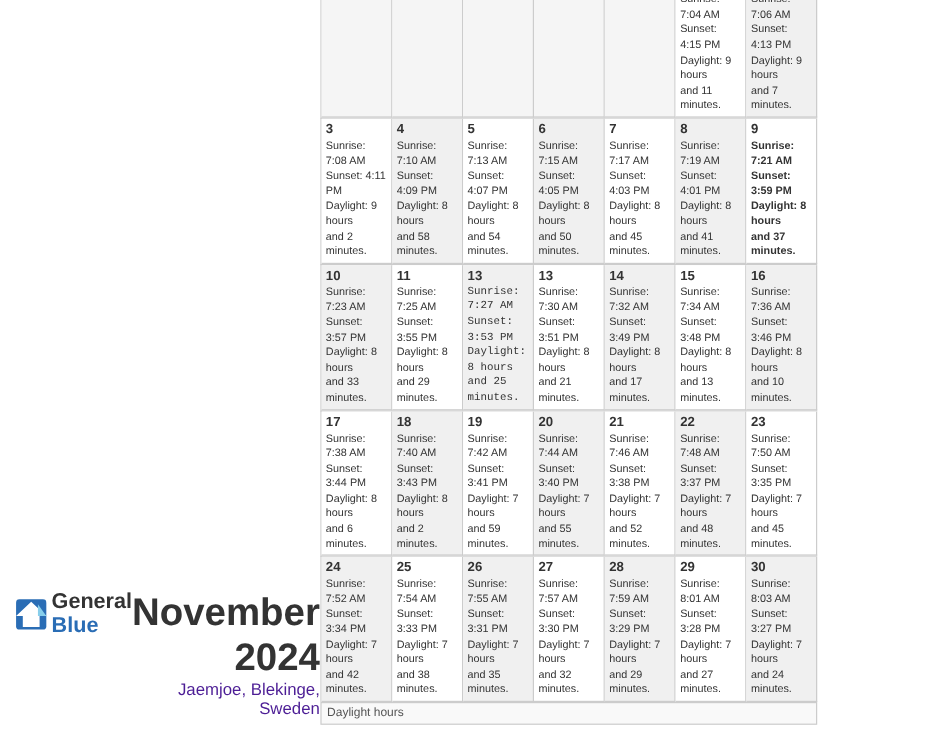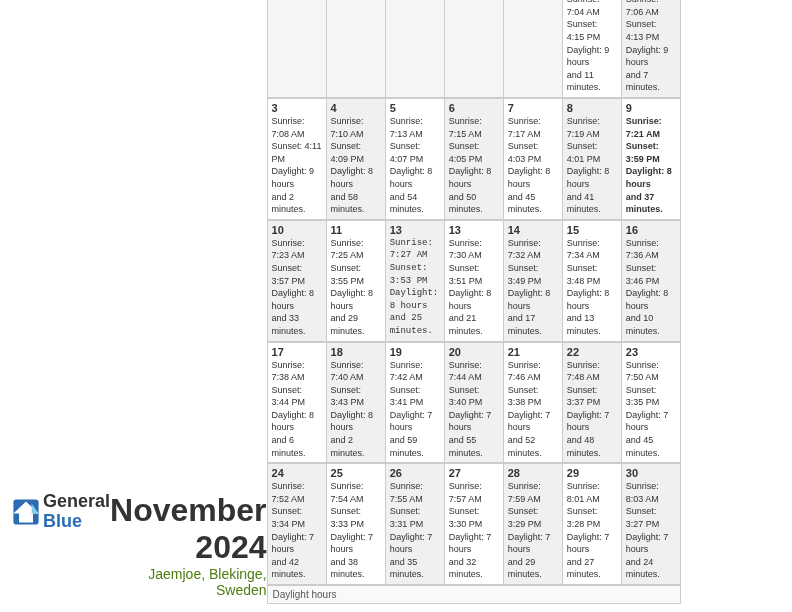--- a/index.html
+++ b/index.html
@@ -50,21 +50,21 @@
     .title-block {
       text-align: right;
     }
     .month-title {
       font-size: 32px;
       font-weight: bold;
       color: #333;
     }
     .location {
       font-size: 14px;
-      color: #4d7c0f;
+      color: #4c1d95;
     }
     .calendar {
       flex: 1;
       display: flex;
       flex-direction: column;
     }
     .cal-header {
       display: grid;
       grid-template-columns: repeat(7, 1fr);
       background: #2a6db5;

